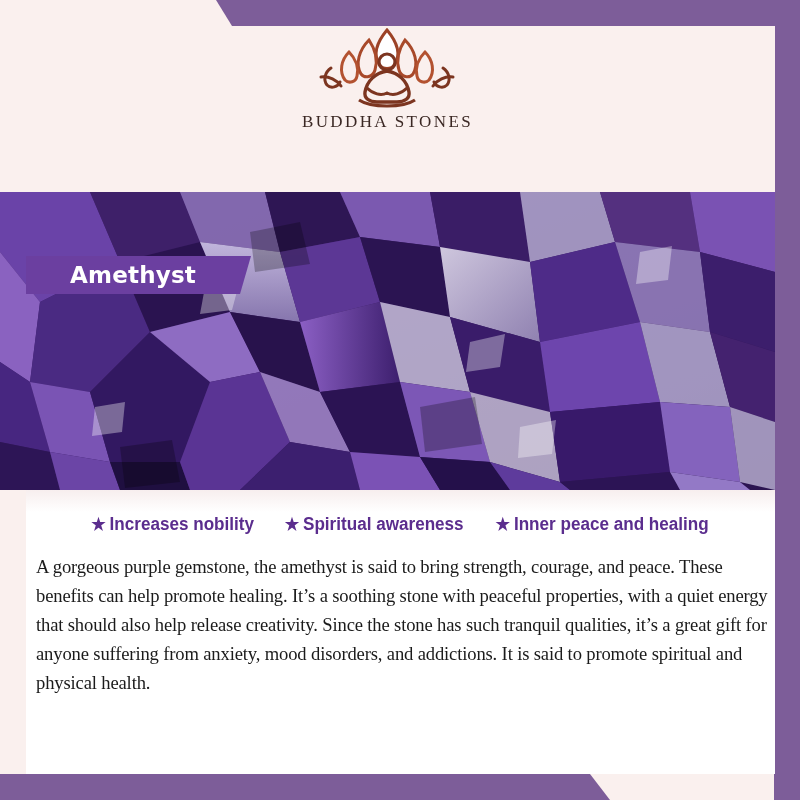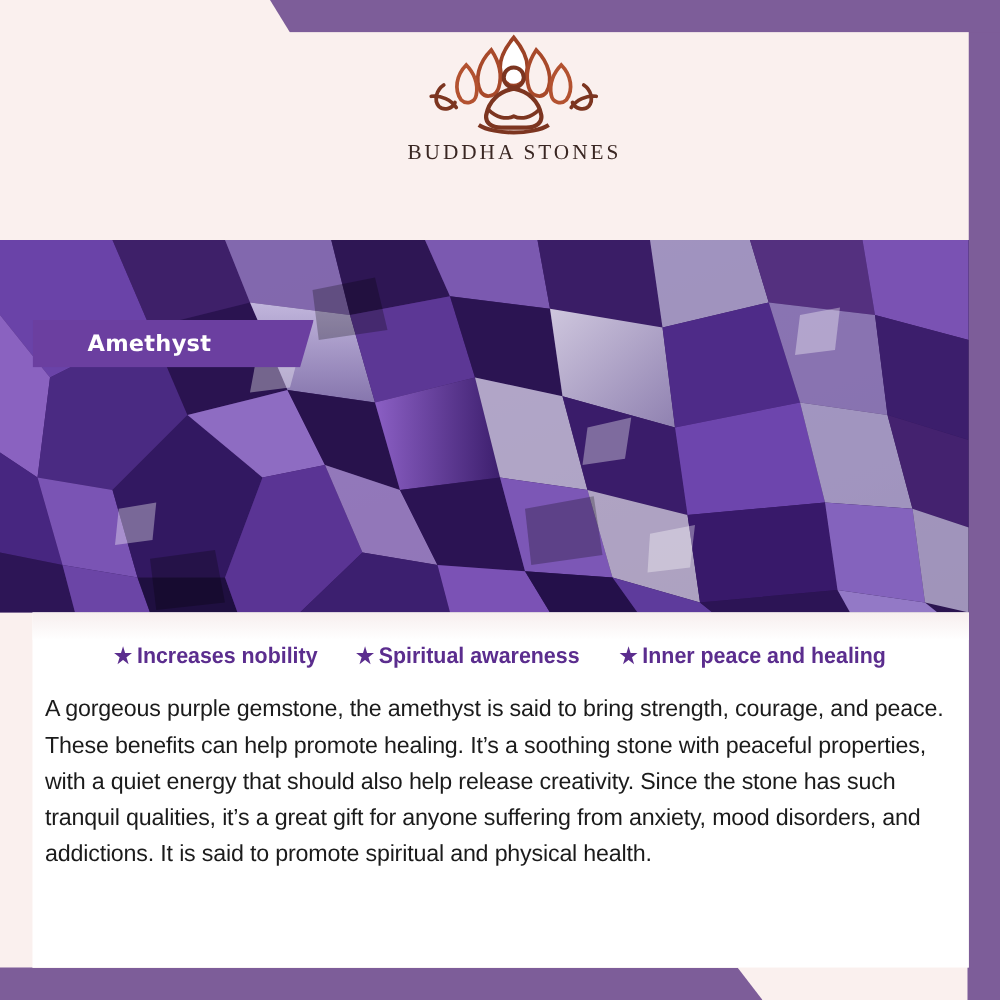--- a/index.html
+++ b/index.html
@@ -60,21 +60,20 @@
   
   .header {
     position: absolute;
     top: 0; left: 0;
     width: 775px;
     height: 192px;
     z-index: 5;
     display: flex;
     flex-direction: column;
     align-items: center;
-    padding-left: 24px;
   }
   .logo-wrap {
     margin-top: 22px;
     display: flex;
     flex-direction: column;
     align-items: center;
   }
   .logo-mark { width: 160px; height: 86px; display: block; }
   .logo-text {
     margin-top: 4px;
@@ -124,21 +123,21 @@
     width: 225px;
     height: 38px;
     background: #6b3fa0;
     clip-path: polygon(0 0, 225px 0, 214px 38px, 0 38px);
     display: flex;
     align-items: center;
     z-index: 7;
   }
   .stone-label-text {
     color: #ffffff;
-    font-size: 18px;
+    font-size: 23px;
     font-weight: bold;
     margin-left: 44px;
     letter-spacing: 0.2px;
     font-family: "DejaVu Sans", sans-serif;
     text-align: right;
   }
 
   
   .body-panel {
     position: absolute;
@@ -183,21 +182,21 @@
   }
 
   .paragraph {
     position: absolute;
     top: 62px;
     left: 10px;
     width: 735px;
     font-size: 18.6px;
     line-height: 29px;
     color: #1b1b1b;
-    font-family: Liberation Sans, sans-serif;
+    font-family: Liberation Serif, serif;
     letter-spacing: -0.15px;
   }
 </style>
 </head>
 <body>
 
 <div id="card">
 
   <div class="frame-left"></div>
   <div class="frame-right"></div>

